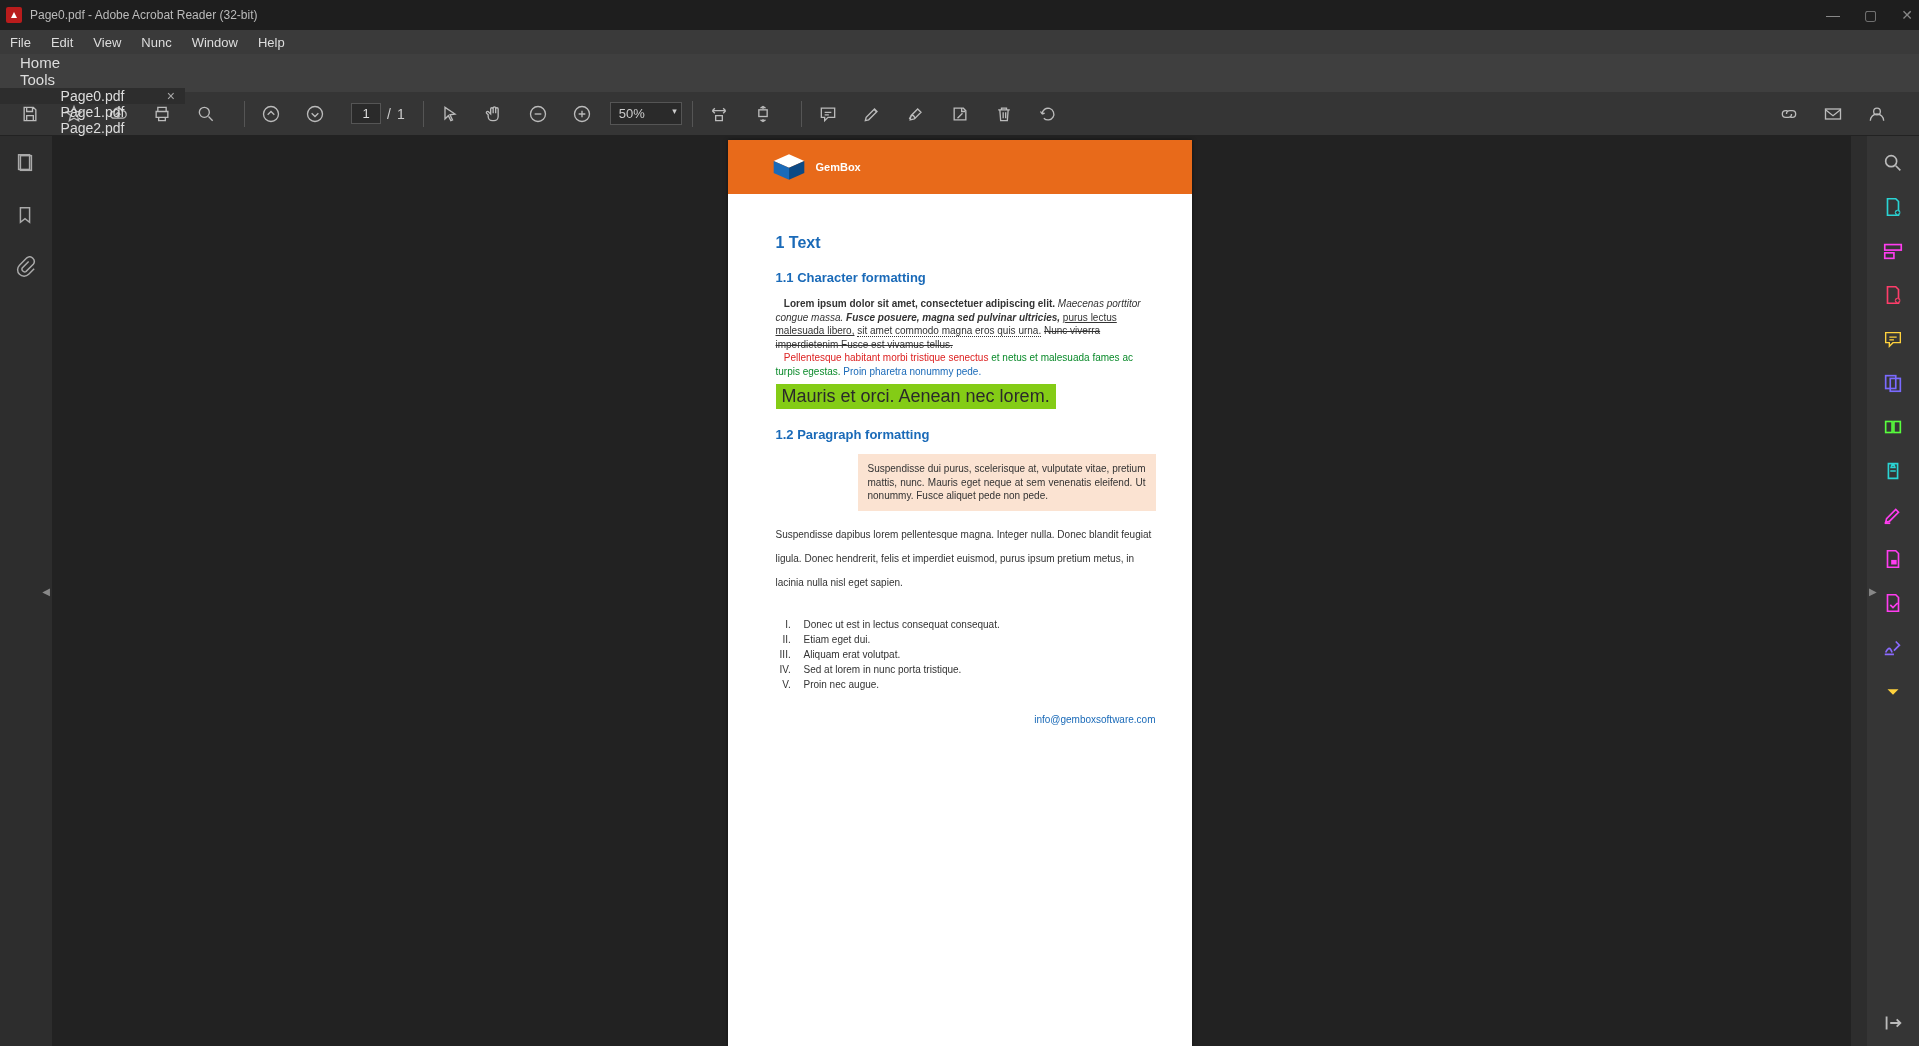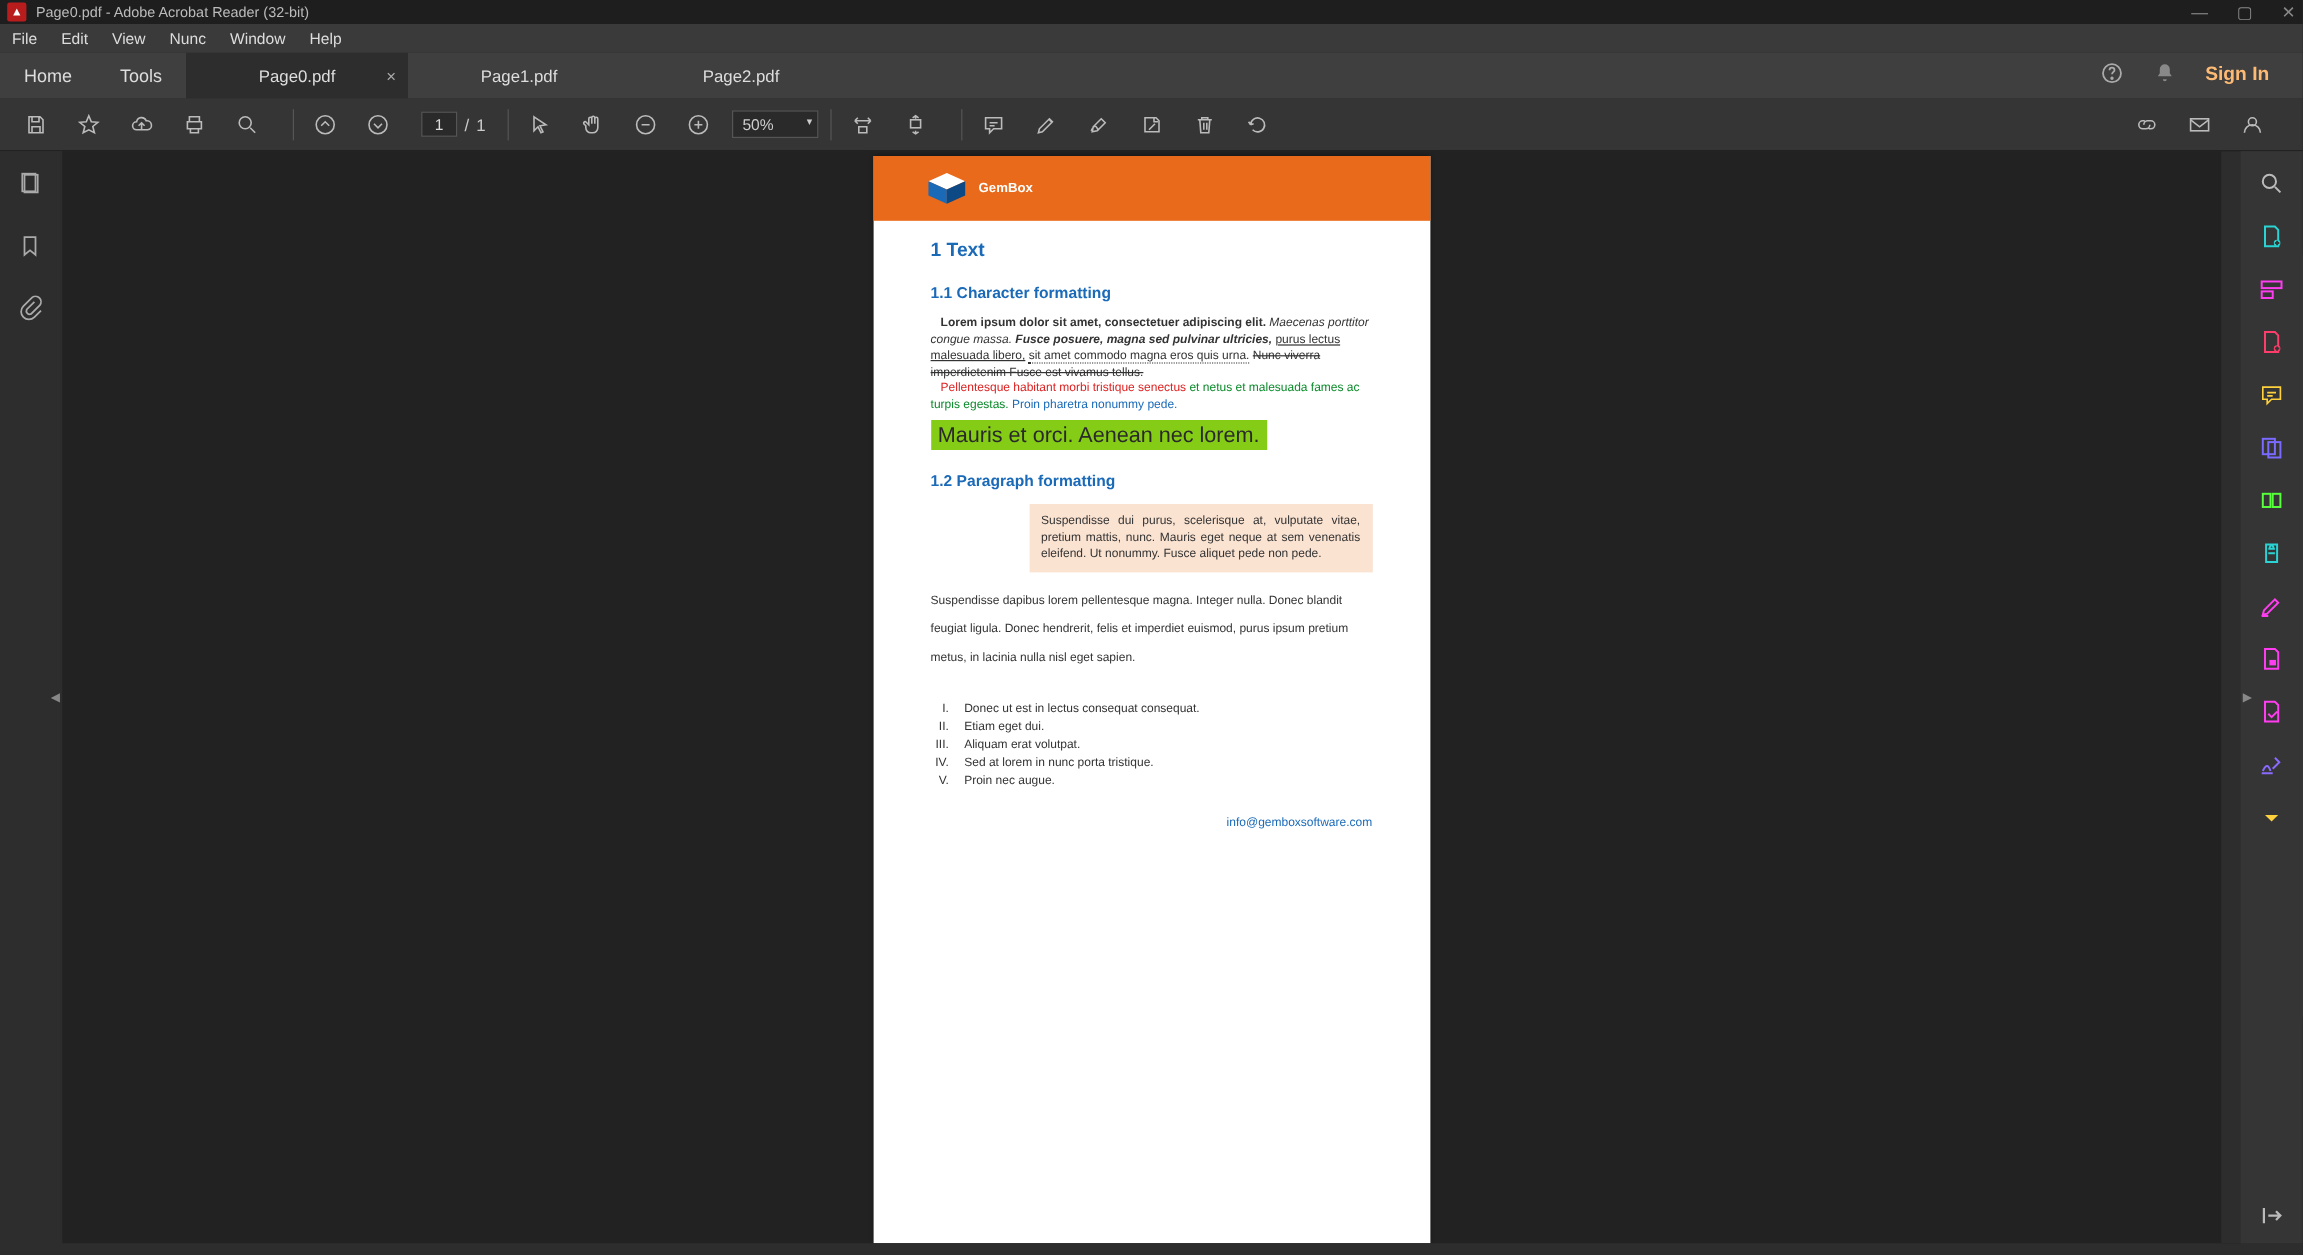--- a/index.html
+++ b/index.html
@@ -1,24 +1,24 @@
 <!DOCTYPE html>
 <html><head>
 <meta charset="utf-8">
 <style>
 * { margin: 0; padding: 0; box-sizing: border-box; }
 body { font-family: "Segoe UI", Arial, sans-serif; background: #2d2d2d; width: 1919px; height: 1046px; overflow: hidden; color: #ddd; }
-.titlebar { height: 20px; background: #1e1e1e; display: flex; align-items: center; padding: 0 6px; font-size: 12px; color: #bbb; }
+.titlebar { height: 30px; background: #1e1e1e; display: flex; align-items: center; padding: 0 6px; font-size: 12px; color: #bbb; }
 .titlebar .app-icon { width: 16px; height: 16px; background: #b91c1c; border-radius: 2px; margin-right: 8px; display: flex; align-items: center; justify-content: center; }
 .titlebar .app-icon svg { width: 10px; height: 10px; }
 .titlebar .win-controls { margin-left: auto; display: flex; gap: 24px; color: #888; font-size: 14px; }
 .titlebar .win-controls span { cursor: pointer; }
 .menubar { height: 24px; background: #3a3a3a; display: flex; align-items: center; padding: 0 10px; font-size: 13px; color: #ddd; }
 .menubar .menu-item { margin-right: 20px; cursor: pointer; }
-.hometabs { height: 38px; background: #3f3f3f; display: flex; align-items: stretch; }
+.hometabs { height: 38px; background: #3f3f3f; display: flex; align-items: stretch; flex-direction: column; }
 .hometab { padding: 0 20px; display: flex; align-items: center; font-size: 15px; color: #ddd; cursor: pointer; }
 .doc-tab { width: 185px; display: flex; align-items: center; justify-content: center; font-size: 14px; color: #ddd; position: relative; cursor: pointer; }
 .doc-tab.active { background: #2d2d2d; }
 .doc-tab .close { position: absolute; right: 10px; font-size: 14px; color: #aaa; }
 .hometabs .spacer { flex: 1; }
 .hometabs .right { display: flex; align-items: center; gap: 24px; padding-right: 28px; }
 .hometabs .right .icn { color: #aaa; font-size: 18px; cursor: pointer; }
 .hometabs .signin { font-size: 16px; font-weight: 700; color: #fdba74; cursor: pointer; }
 .toolbar { height: 44px; background: #353535; display: flex; align-items: center; padding: 0 14px; border-bottom: 1px solid #222; }
 .toolbar .tb-icn { width: 32px; height: 32px; display: flex; align-items: center; justify-content: center; color: #bbb; font-size: 18px; margin-right: 12px; cursor: pointer; }
@@ -32,21 +32,21 @@
 .workspace { display: flex; height: calc(1046px - 30px - 24px - 38px - 44px); }
 .left-rail { width: 52px; background: #2d2d2d; display: flex; flex-direction: column; align-items: center; padding-top: 16px; gap: 28px; position: relative; }
 .left-rail .rail-icn { width: 24px; height: 24px; color: #aaa; cursor: pointer; }
 .left-rail .rail-icn svg { width: 22px; height: 22px; stroke: #aaa; fill: none; stroke-width: 1.6; }
 .left-rail .expand-caret { position: absolute; top: 50%; right: 2px; transform: translateY(-50%); color: #888; font-size: 10px; cursor: pointer; }
 .doc-area { flex: 1; background: #222; display: flex; justify-content: center; overflow: auto; position: relative; }
 .doc-scroll { position: absolute; right: 0; top: 0; bottom: 0; width: 16px; background: #2d2d2d; }
 .page { width: 464px; background: #fff; margin-top: 4px; box-shadow: 0 0 4px rgba(0,0,0,0.5); color: #333; font-size: 11px; }
 .page-header { height: 54px; background: #e86a1a; display: flex; align-items: center; padding-left: 44px; color: #fff; font-weight: 600; font-size: 11px; }
 .page-header .logo { width: 34px; height: 30px; margin-right: 10px; }
-.page-body { padding: 16px 48px 20px 48px; }
+.page-body { padding: 16px 36px 20px 48px; margin-top: 24px; }
 .page h1 { color: #1a6ab8; font-size: 16px; font-weight: 700; margin-bottom: 16px; }
 .page h2 { color: #1a6ab8; font-size: 13px; font-weight: 700; margin-bottom: 12px; margin-top: 18px; }
 .para1 { font-size: 10px; line-height: 1.35; }
 .para1 .ital { font-style: italic; }
 .para1 .bold-ital { font-style: italic; font-weight: bold; }
 .para1 .under { text-decoration: underline; }
 .para1 .dot-under { border-bottom: 1px dotted #333; }
 .para1 .strike { text-decoration: line-through; }
 .para1 .red { color: #d22; }
 .para1 .green { color: #0a8a2a; }

